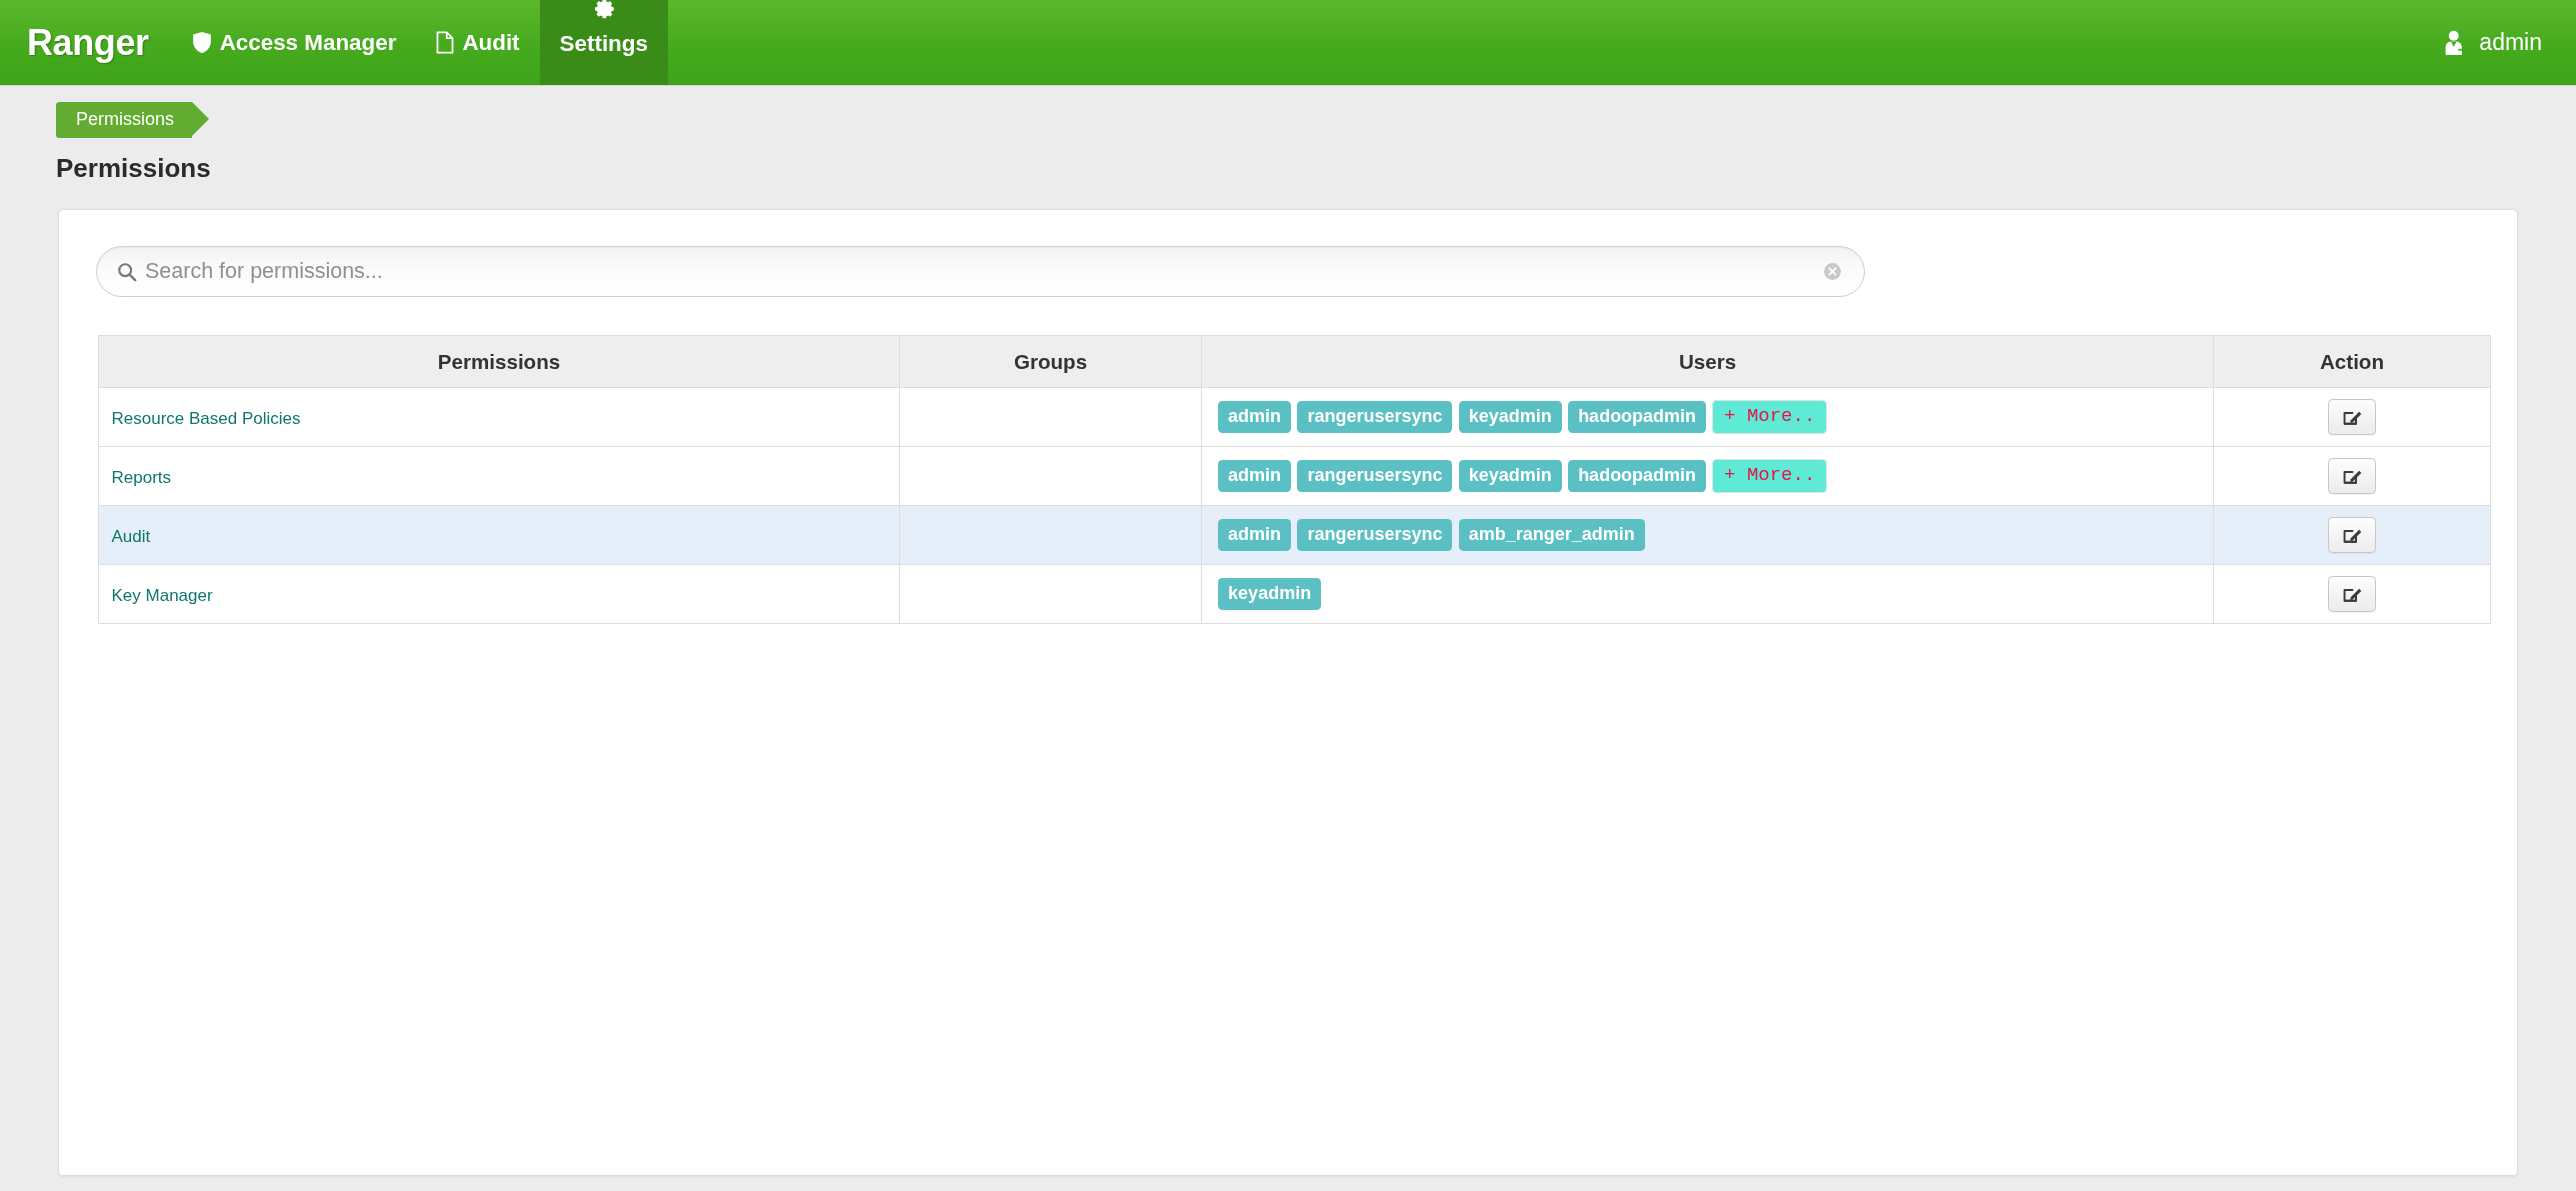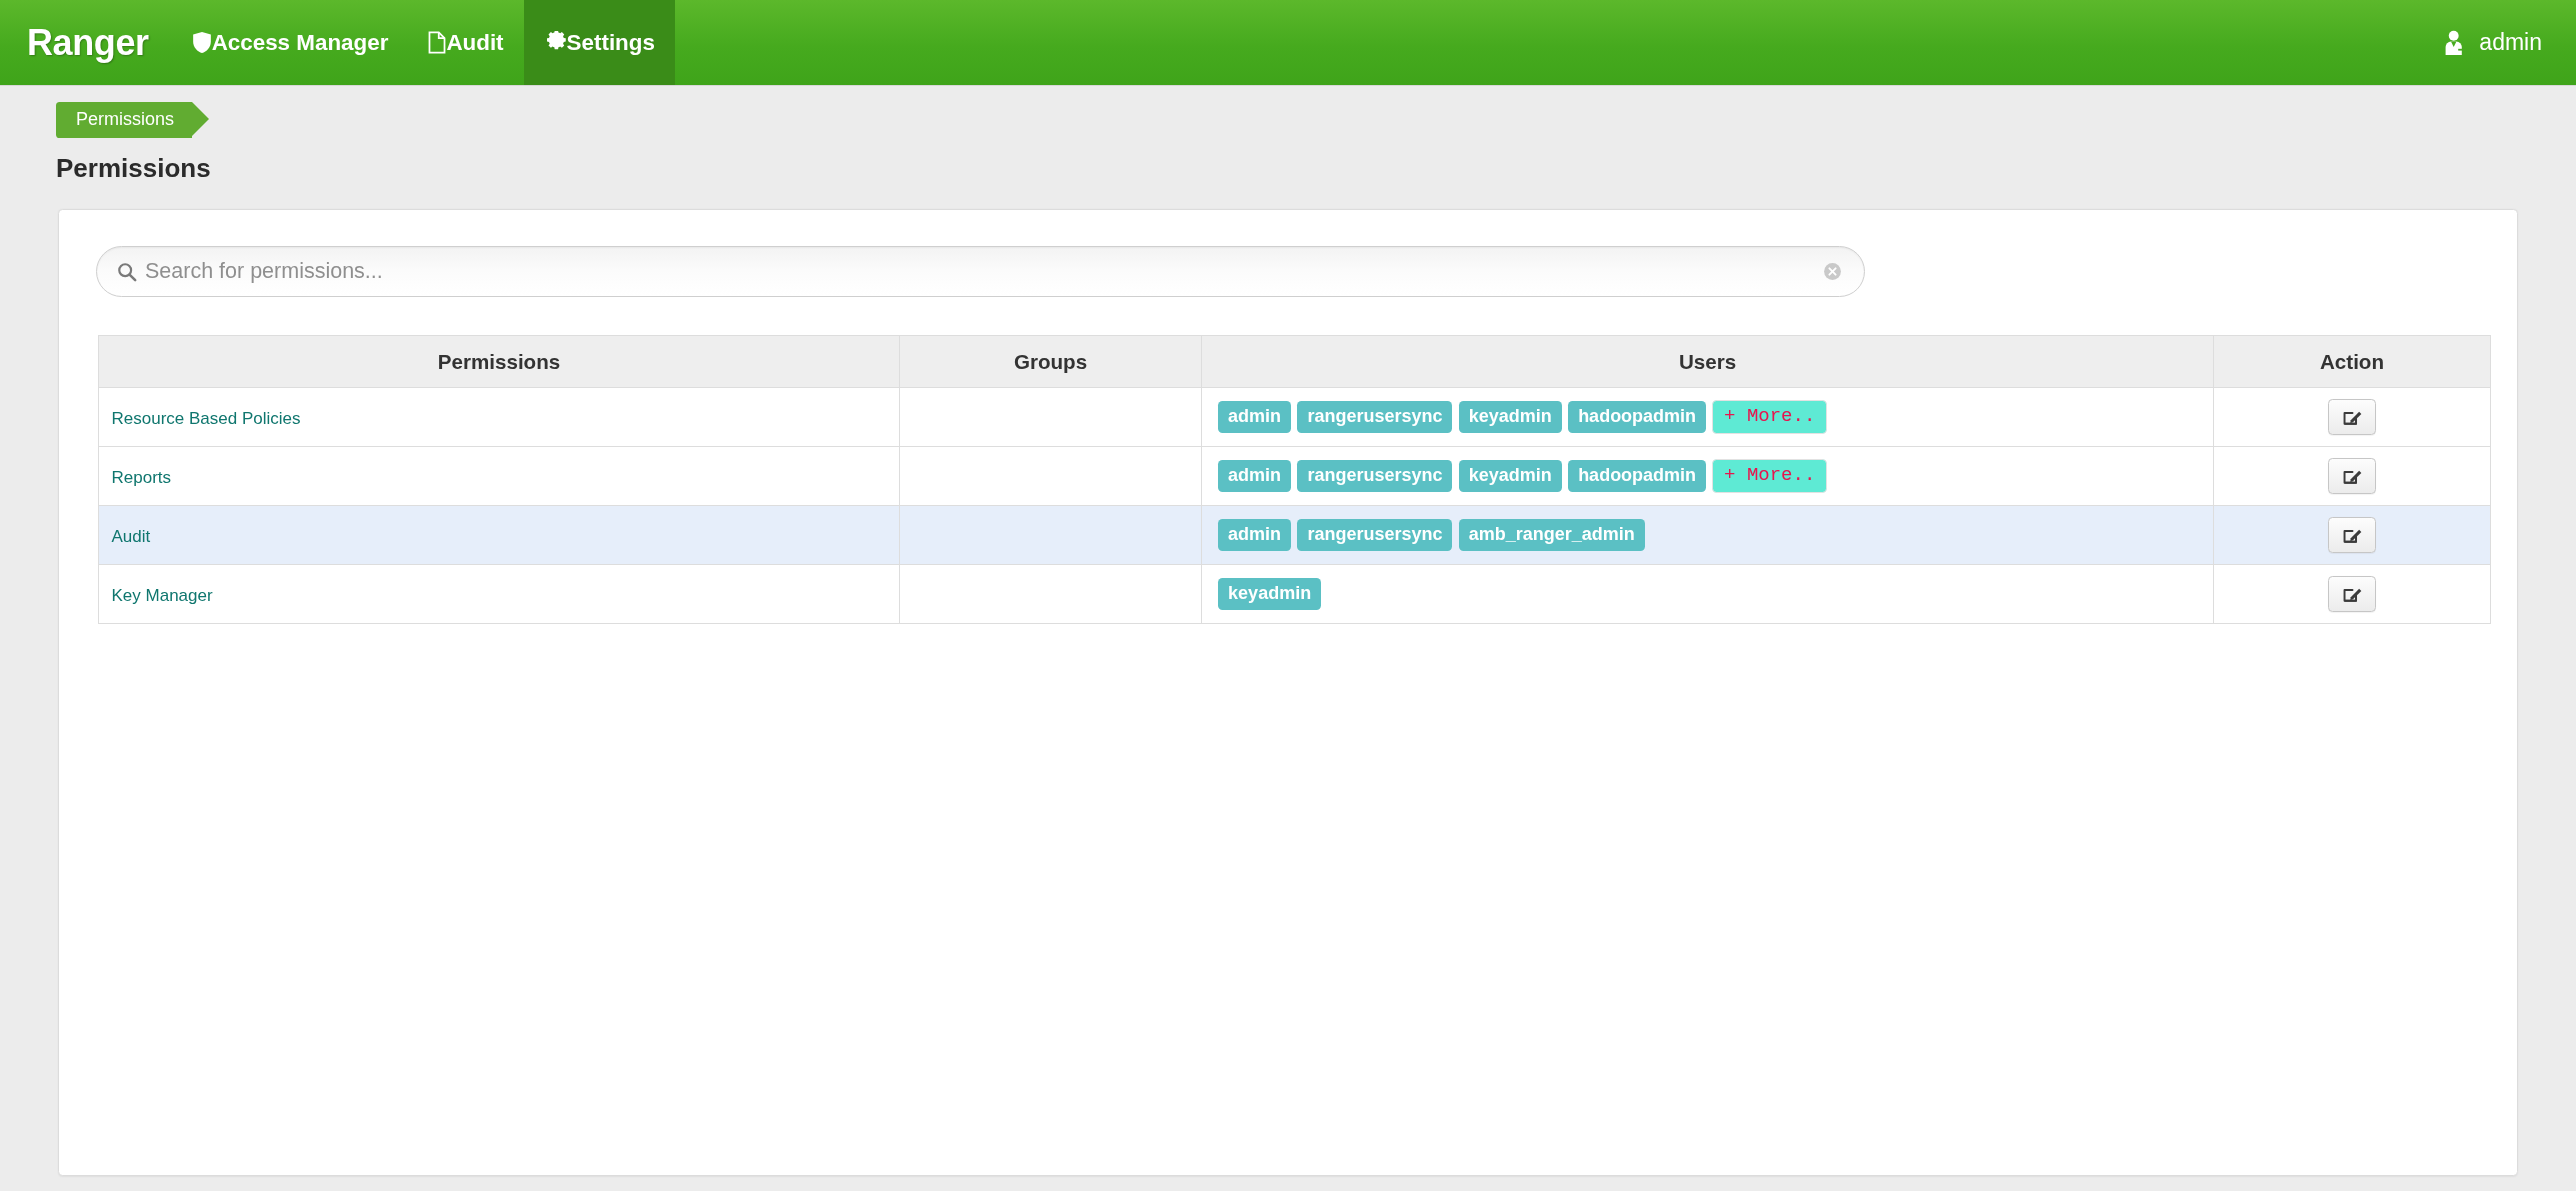--- a/index.html
+++ b/index.html
@@ -26,29 +26,30 @@
     font-size: 36px;
     font-weight: bold;
     color: #ffffff;
     letter-spacing: -0.4px;
     text-shadow: 0.9px 0.9px 1.8px rgba(0,0,0,0.28);
     font-family: "Liberation Sans", sans-serif;
   }
   .nav-items { display: flex; align-items: stretch; }
   .nav-item {
     display: flex; align-items: center;
+    gap: 8px;
     padding: 0 20px;
     color: #ffffff;
     font-size: 22.4px;
     font-weight: bold;
     text-decoration: none;
     cursor: pointer;
     white-space: nowrap;
   }
-  .nav-item.active { background: #3a8c18; }
+  .nav-item.active { background: #3a8c18; flex-direction: column; }
   .nav-icon { display: inline-flex; align-items: center; }
   .nav-icon svg { display: block; }
 
   .nav-right {
     margin-left: auto;
     display: flex; align-items: center;
     padding: 0 34px 0 18px;
     gap: 10.7px;
     color: #fff;
     font-size: 23px;

